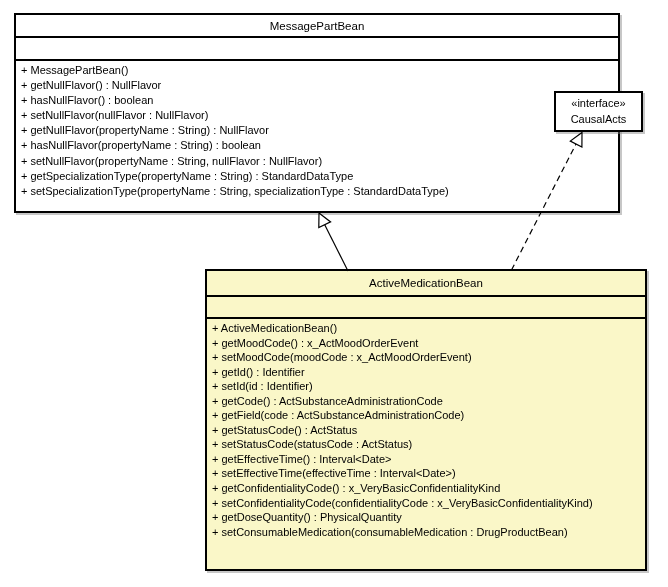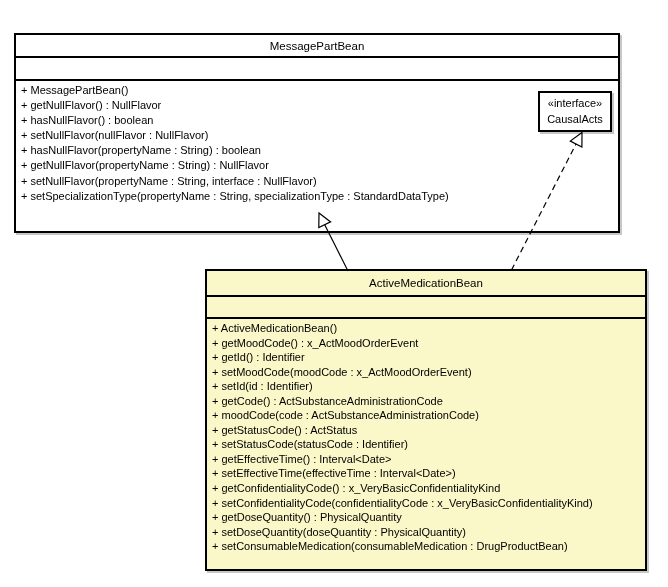--- a/index.html
+++ b/index.html
@@ -39,27 +39,27 @@
     border-bottom: 2px solid #000000;
   }
   .uml-methods {
     padding: 2px 15px 0 5px;
     font-size: 11px;
   }
   .uml-methods .method-row {
     white-space: nowrap;
   }
   
-  .mpb { left: 14px; top: 13px; width: 606px; height: 200px; margin-top: 20px; }
+  .mpb { left: 14px; top: 13px; width: 606px; height: 200px; }
   .mpb .uml-title   { height: 23px; }
   .mpb .uml-fields  { height: 23px; }
   .mpb .uml-methods .method-row { line-height: 15.1px; }
   
   .cacts {
-    left: 538px; top: 91px; width: 74px; height: 41px;
+    left: 554px; top: 91px; width: 89px; height: 41px;
     font-size: 11px; text-align: center;
     padding-top: 3px; line-height: 15.5px;
     white-space: nowrap;
   }
   
   .amb { left: 205px; top: 269px; width: 442px; height: 302px; }
   .amb .uml-title   { height: 26px; }
   .amb .uml-fields  { height: 22px; }
   .amb .uml-methods .method-row { line-height: 14.55px; }
   .arrow-layer {
@@ -81,70 +81,70 @@
 
         <div class="method-row">+ MessagePartBean()</div>
 
 
         <div class="method-row">+ getNullFlavor() : NullFlavor</div>
 
         <div class="method-row">+ hasNullFlavor() : boolean</div>
 
         <div class="method-row">+ setNullFlavor(nullFlavor : NullFlavor)</div>
 
+        <div class="method-row">+ getNullFlavor(propertyName : String) : NullFlavor</div>
+
         <div class="method-row">+ hasNullFlavor(propertyName : String) : boolean</div>
 
-        <div class="method-row">+ getNullFlavor(propertyName : String) : NullFlavor</div>
+        <div class="method-row">+ setNullFlavor(propertyName : String, nullFlavor : NullFlavor)</div>
 
-        <div class="method-row">+ setNullFlavor(propertyName : String, interface : NullFlavor)</div>
-
+        <div class="method-row">+ getSpecializationType(propertyName : String) : StandardDataType</div>
 
         <div class="method-row">+ setSpecializationType(propertyName : String, specializationType : StandardDataType)</div>
       </div>
   </div>
 
   <div class="uml-class cacts">
     <div>«interface»</div>
     <div>CausalActs</div>
   </div>
 
   <div class="uml-class highlight amb">
     <div class="uml-title">ActiveMedicationBean</div>
     <div class="uml-fields"></div>
     <div class="uml-methods">
 
         <div class="method-row">+ ActiveMedicationBean()</div>
 
         <div class="method-row">+ getMoodCode() : x_ActMoodOrderEvent</div>
 
+        <div class="method-row">+ setMoodCode(moodCode : x_ActMoodOrderEvent)</div>
+
         <div class="method-row">+ getId() : Identifier</div>
-
-        <div class="method-row">+ setMoodCode(moodCode : x_ActMoodOrderEvent)</div>
 
         <div class="method-row">+ setId(id : Identifier)</div>
 
         <div class="method-row">+ getCode() : ActSubstanceAdministrationCode</div>
 
-        <div class="method-row">+ moodCode(code : ActSubstanceAdministrationCode)</div>
+        <div class="method-row">+ getField(code : ActSubstanceAdministrationCode)</div>
 
         <div class="method-row">+ getStatusCode() : ActStatus</div>
 
-        <div class="method-row">+ setStatusCode(statusCode : Identifier)</div>
+        <div class="method-row">+ setStatusCode(statusCode : ActStatus)</div>
 
         <div class="method-row">+ getEffectiveTime() : Interval&lt;Date&gt;</div>
 
         <div class="method-row">+ setEffectiveTime(effectiveTime : Interval&lt;Date&gt;)</div>
 
         <div class="method-row">+ getConfidentialityCode() : x_VeryBasicConfidentialityKind</div>
 
         <div class="method-row">+ setConfidentialityCode(confidentialityCode : x_VeryBasicConfidentialityKind)</div>
 
         <div class="method-row">+ getDoseQuantity() : PhysicalQuantity</div>
 
-        <div class="method-row">+ setDoseQuantity(doseQuantity : PhysicalQuantity)</div>
 
 
         <div class="method-row">+ setConsumableMedication(consumableMedication : DrugProductBean)</div>
       </div>
   </div>
 
   <svg class="arrow-layer" width="668" height="587" viewBox="0 0 668 587" xmlns="http://www.w3.org/2000/svg">
 
     <g>
       <line x1="348" y1="271" x2="324.7" y2="224.7" stroke="#000000" stroke-width="1.2"></line>

